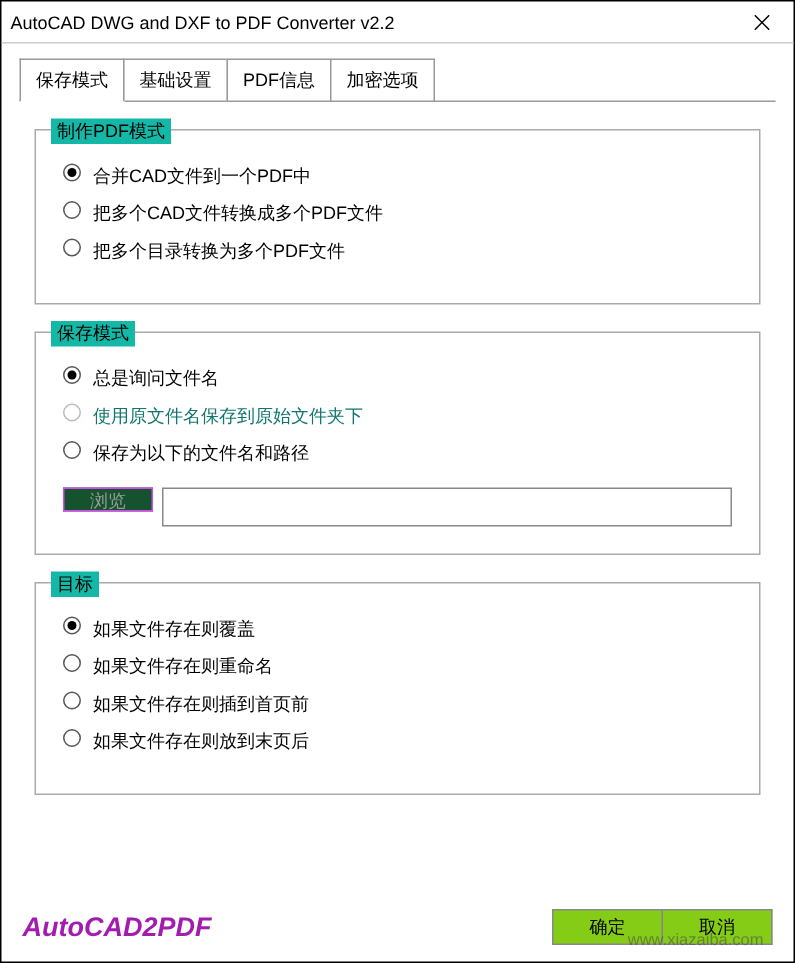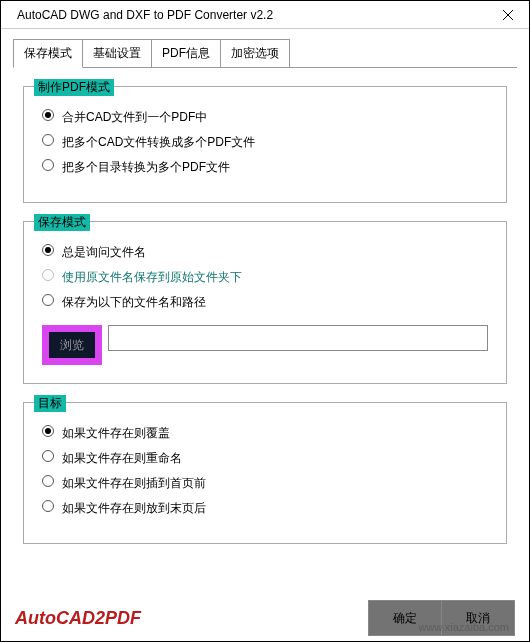--- a/index.html
+++ b/index.html
@@ -1,40 +1,40 @@
 <!DOCTYPE html>
 <html><head>
 <meta charset="utf-8">
 <style>
 * { box-sizing: border-box; margin: 0; padding: 0; }
 body { font-family: "Microsoft YaHei", "SimSun", Arial, sans-serif; font-size: 12px; background: #fff; }
 .window { width: 530px; height: 642px; border: 1px solid #000; background: #fff; position: relative; }
-.titlebar { height: 28px; display: flex; align-items: center; justify-content: space-between; padding: 0 0 0 16px; border-bottom: 1px solid #ccc; }
+.titlebar { height: 28px; display: flex; align-items: center; justify-content: space-between; padding: 0 0 0 6px; border-bottom: 1px solid #ccc; }
 .title-text { font-size: 12px; }
 .close-btn { width: 42px; height: 28px; display: flex; align-items: center; justify-content: center; cursor: pointer; }
 .close-btn svg { width: 10px; height: 10px; }
 .tabs { display: flex; margin: 10px 0 0 12px; }
 .tab { padding: 5px 10px; border: 1px solid #999; background: #fff; cursor: pointer; font-size: 12px; position: relative; margin-right: -1px; }
 .tab.active { border-bottom: 1px solid #fff; z-index: 2; }
 .tab-line { border-top: 1px solid #999; margin: -1px 12px 0 12px; }
 .content { padding: 18px 22px 0 22px; }
 .fieldset { border: 1px solid #aaa; padding: 14px 18px 18px 18px; margin-bottom: 18px; position: relative; }
 .legend { position: absolute; top: -8px; left: 10px; background: #14b8a6; padding: 0 4px; font-size: 12px; }
 .radio-row { display: flex; align-items: flex-start; margin: 8px 0; cursor: pointer; }
 .radio-row.disabled { color: #0f766e; cursor: default; }
 .radio-circle { width: 12px; height: 12px; border: 1px solid #555; border-radius: 50%; margin-right: 8px; display: flex; align-items: center; justify-content: center; flex-shrink: 0; }
 .radio-row.disabled .radio-circle { border-color: #bbb; }
 .radio-dot { width: 6px; height: 6px; background: #000; border-radius: 50%; }
 .path-row { display: flex; gap: 6px; margin-top: 14px; }
-.browse-btn { width: 60px; height: 40px; border: 7px solid #d946ef; background: #0f172a; color: #999; cursor: default; font-size: 12px; }
+.browse-btn { width: 60px; height: 16px; border: 1px solid #d946ef; background: #14532d; color: #999; cursor: default; font-size: 12px; }
 .path-input { flex: 1; height: 26px; border: 1px solid #888; padding: 0 4px; font-size: 12px; }
 .footer { position: absolute; bottom: 0; left: 0; right: 0; height: 46px; display: flex; align-items: center; justify-content: space-between; padding: 0 14px; }
-.brand { font-size: 18px; font-style: italic; font-weight: bold; color: #b91c1c; }
+.brand { font-size: 18px; font-style: italic; font-weight: bold; color: #a21caf; }
 .footer-btns { display: flex; gap: 0; }
-.footer-btn { width: 74px; height: 36px; border: 1px solid #888; background: #737373; cursor: pointer; font-size: 12px; margin-left: -1px; }
+.footer-btn { width: 74px; height: 24px; border: 1px solid #888; background: #84cc16; cursor: pointer; font-size: 12px; margin-left: -1px; }
 .watermark { position: absolute; bottom: 8px; right: 20px; pointer-events: none; }
 .wm-big { font-size: 36px; font-weight: 900; color: rgba(40,40,40,0.55); font-style: italic; letter-spacing: -2px; }
 .wm-small { font-size: 11px; color: rgba(80,80,80,0.6); text-align: center; margin-top: -6px; }
 </style>
 </head>
 <body>
 
 <div class="window">
 
   <div class="titlebar">

